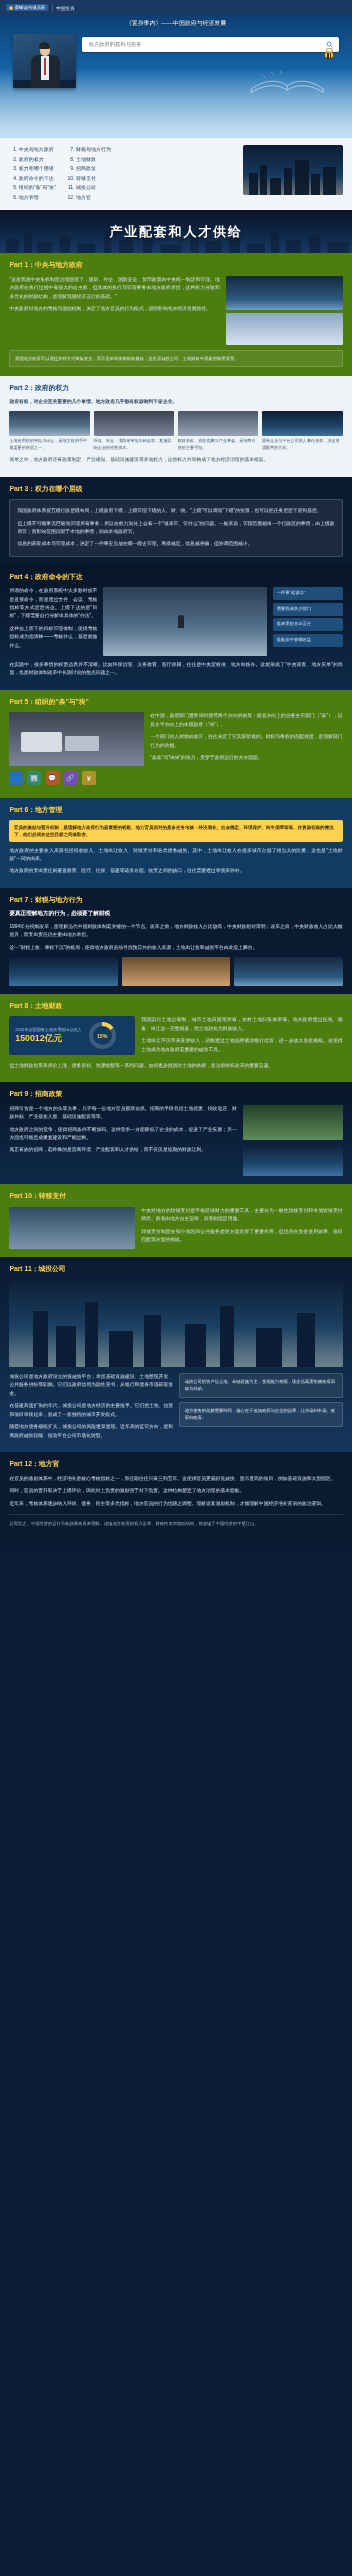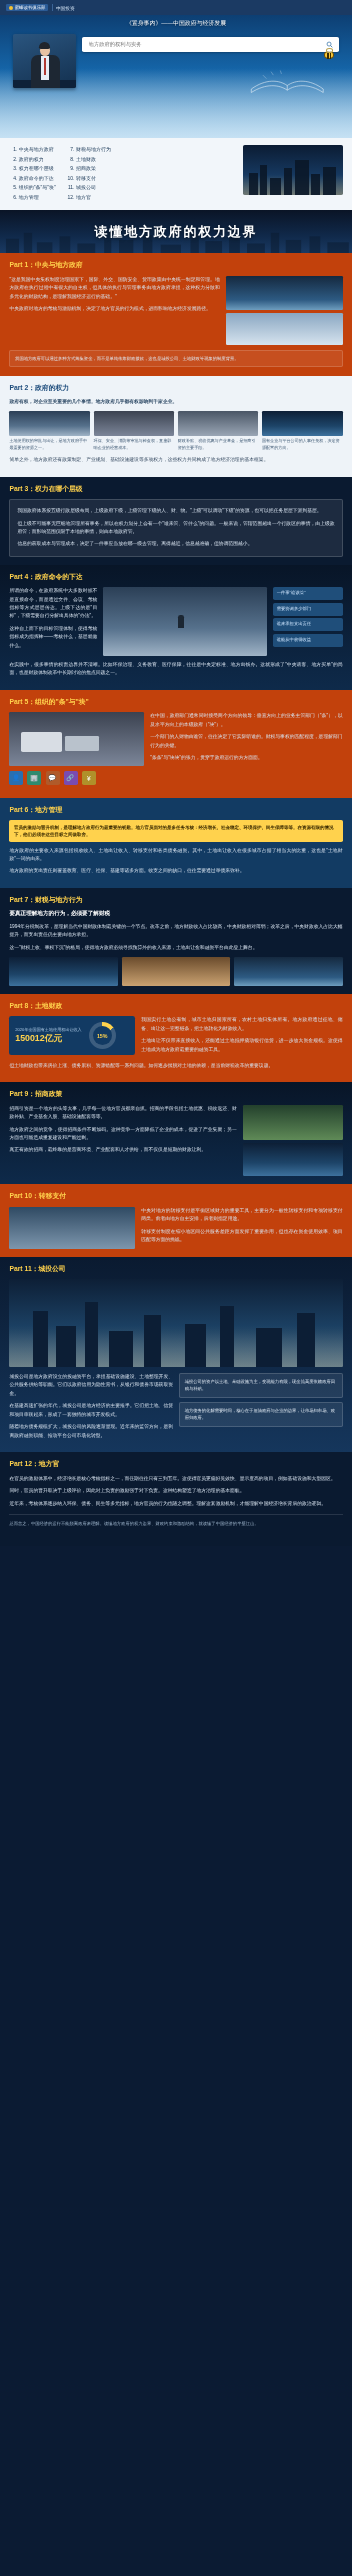--- a/index.html
+++ b/index.html
@@ -181,21 +181,21 @@
   .donut {
     width:27px;height:27px;border-radius:50%;
     background:conic-gradient(#ffd24d 0 15%, rgba(255,255,255,.18) 15% 100%);
     display:flex;align-items:center;justify-content:center;flex:none;
   }
   .donut i {
     width:19px;height:19px;border-radius:50%;background:#123a63;
     display:flex;align-items:center;justify-content:center;font-style:normal;
     font-size:5.3px;color:#ffd24d;font-weight:bold;
   }
-  .sec.dark { background:#c2410c; }
+  .sec.dark { background:#4d7c0f; }
   .sec.darker { background:#0a1a30; }
   .sec.night {
     background:linear-gradient(180deg,#081527,#0e2a4a);
   }
   .footer-note { font-size:4.3px;color:#9fb6cd;line-height:1.7; }
   .divider { height:0.6px;background:rgba(255,255,255,.12);margin:5.9px 0; }
   .tiny { font-size:4.1px;line-height:1.6;color:#c6d6e6; }
 </style>
 </head>
 <body>
@@ -297,21 +297,21 @@
       <rect x="270" y="28" width="34" height="14" fill="#0b1c31"></rect>
       <rect x="320" y="10" width="14" height="32" fill="#0b1c31"></rect>
       <rect x="345" y="22" width="28" height="20" fill="#0b1c31"></rect>
       <rect x="385" y="16" width="18" height="26" fill="#0b1c31"></rect>
       <rect x="415" y="26" width="30" height="16" fill="#0b1c31"></rect>
       <rect x="455" y="8" width="14" height="34" fill="#0b1c31"></rect>
       <rect x="480" y="20" width="26" height="22" fill="#0b1c31"></rect>
       <rect x="520" y="14" width="18" height="28" fill="#0b1c31"></rect>
       <rect x="550" y="24" width="36" height="18" fill="#0b1c31"></rect>
     </svg>
-    <h2>读懂地方政府的权力边界</h2>
+    <h2>产业配套和人才供给</h2>
   </div>
 
   <div class="sec dark">
     <div class="part-h">Part 1：中央与地方政府</div>
     <div style="display:flex;gap:5.9px;">
       <div style="flex:1">
         <p class="body">"这是我国中央集权制度治理国家下，国际、外交、国防安全、货币政策由中央统一制定和管理。地方政府在执行过程中有很大的自主权，但具体的执行与管理事务由地方政府承担，这种权力分散和多元化的财政结构，是理解我国经济运行的基础。"</p>
         <p class="body">中央政府对地方的考核与激励机制，决定了地方官员的行为模式，进而影响地方经济发展路径。</p>
       </div>
       <div style="width:117px;flex:none">

